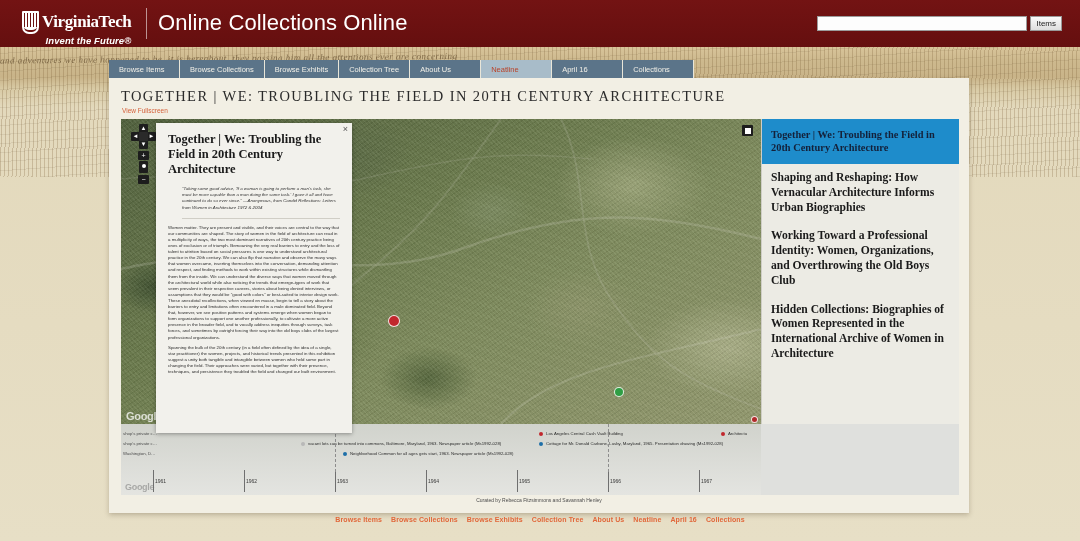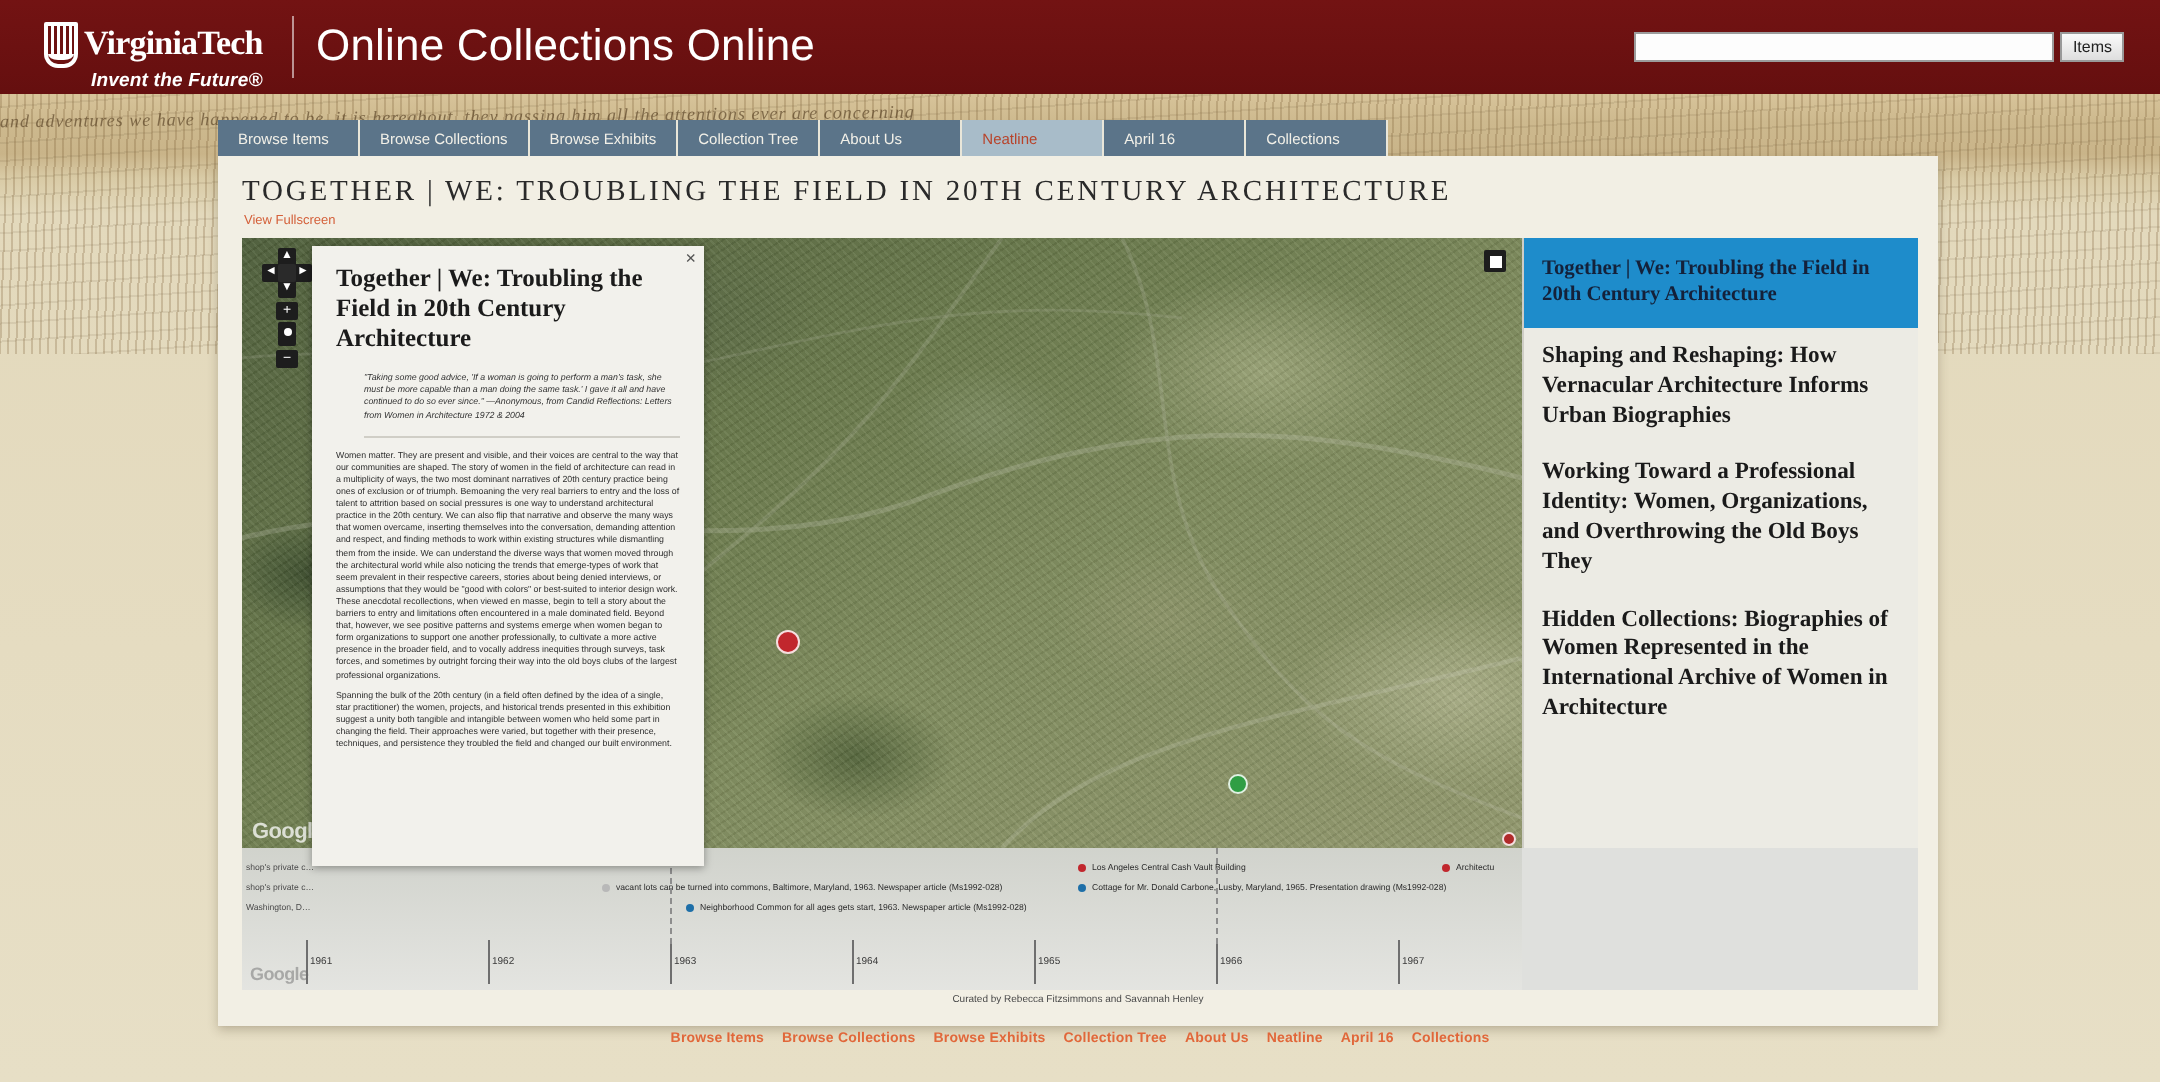--- a/index.html
+++ b/index.html
@@ -549,21 +549,21 @@
       <div class="popup-quote">"Taking some good advice, 'If a woman is going to perform a man's task, she must be more capable than a man doing the same task.' I gave it all and have continued to do so ever since."   —Anonymous, from Candid Reflections: Letters from Women in Architecture 1972 &amp; 2004</div>
       <div class="popup-body" id="popup-body">
           <p>Women matter. They are present and visible, and their voices are central to the way that our communities are shaped. The story of women in the field of architecture can read in a multiplicity of ways, the two most dominant narratives of 20th century practice being ones of exclusion or of triumph. Bemoaning the very real barriers to entry and the loss of talent to attrition based on social pressures is one way to understand architectural practice in the 20th century. We can also flip that narrative and observe the many ways that women overcame, inserting themselves into the conversation, demanding attention and respect, and finding methods to work within existing structures while dismantling them from the inside. We can understand the diverse ways that women moved through the architectural world while also noticing the trends that emerge-types of work that seem prevalent in their respective careers, stories about being denied interviews, or assumptions that they would be "good with colors" or best-suited to interior design work. These anecdotal recollections, when viewed en masse, begin to tell a story about the barriers to entry and limitations often encountered in a male dominated field. Beyond that, however, we see positive patterns and systems emerge when women began to form organizations to support one another professionally, to cultivate a more active presence in the broader field, and to vocally address inequities through surveys, task forces, and sometimes by outright forcing their way into the old boys clubs of the largest professional organizations.</p>
           <p>Spanning the bulk of the 20th century (in a field often defined by the idea of a single, star practitioner) the women, projects, and historical trends presented in this exhibition suggest a unity both tangible and intangible between women who held some part in changing the field. Their approaches were varied, but together with their presence, techniques, and persistence they troubled the field and changed our built environment.</p>
         </div>
     </div>
 
     <div class="exhibit-nav" id="exnav">
         <div class="exnav-item active" style="background: rgb(30, 140, 203);">Together | We: Troubling the Field in 20th Century Architecture</div>
         <div class="exnav-item">Shaping and Reshaping: How Vernacular Architecture Informs Urban Biographies</div>
-        <div class="exnav-item">Working Toward a Professional Identity: Women, Organizations, and Overthrowing the Old Boys They</div>
+        <div class="exnav-item">Working Toward a Professional Identity: Women, Organizations, and Overthrowing the Old Boys Club</div>
         <div class="exnav-item">Hidden Collections: Biographies of Women Represented in the International Archive of Women in Architecture</div>
       </div>
 
     <div class="timeline">
       <div class="tl-band"></div>
       <div class="tl-google">Google</div>
       <div id="tl-events">
           <div class="tl-ev" style="left: 418px; top: 7px;">
             <span class="tl-dot" style="background: rgb(193, 39, 45);"></span>
             <span>Los Angeles Central Cash Vault Building</span>

